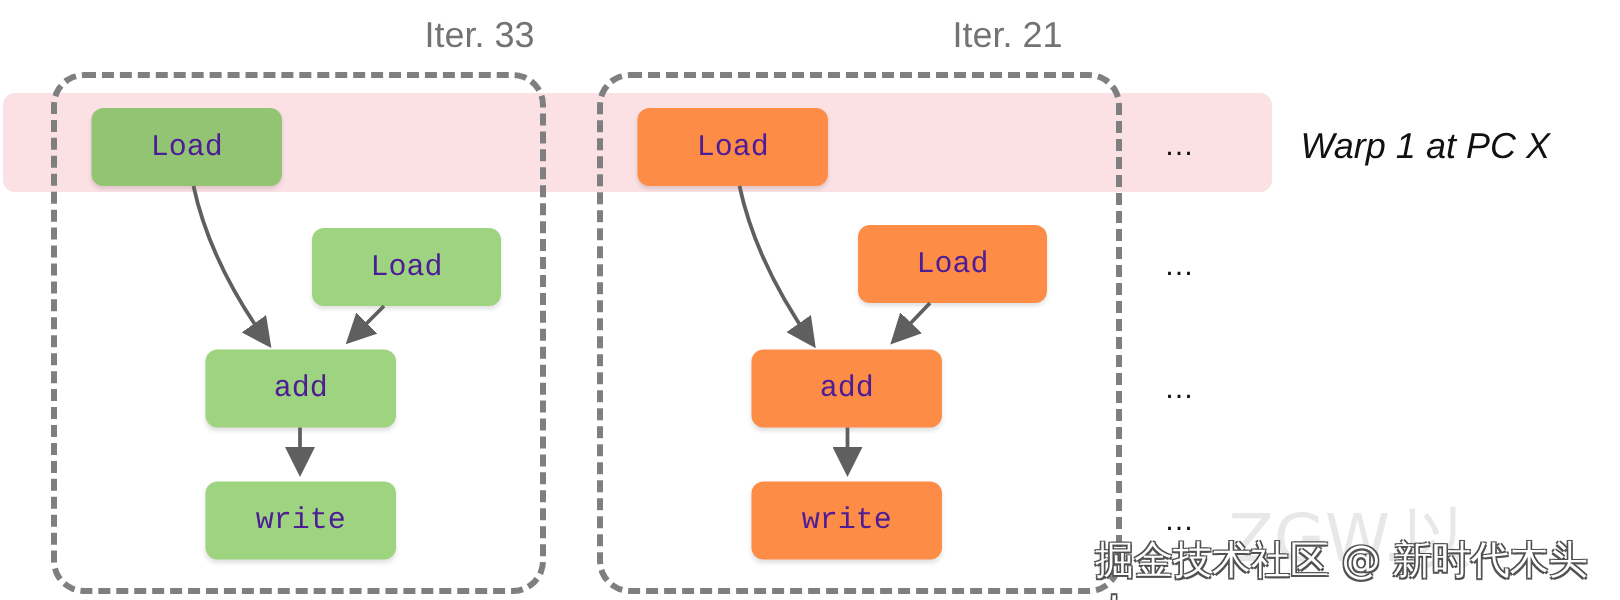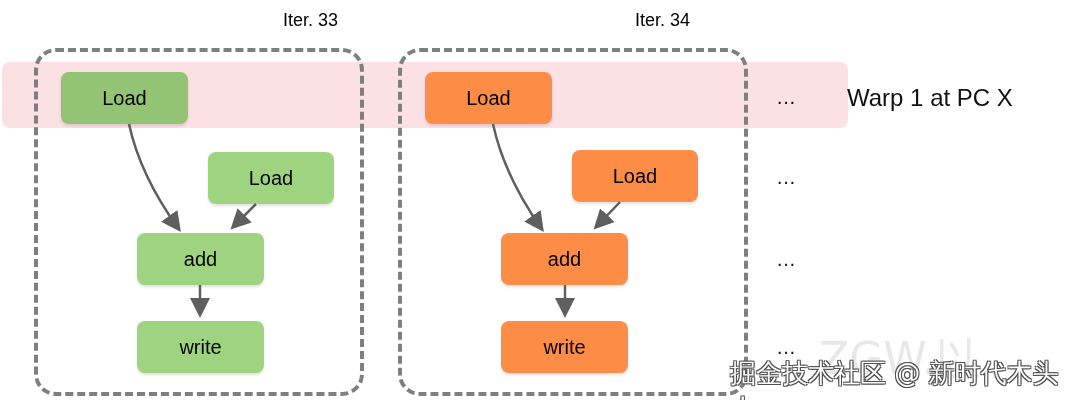--- a/index.html
+++ b/index.html
@@ -1,23 +1,23 @@
 <!DOCTYPE html>
 <html><head>
   <meta charset="utf-8">
   <style>
     html, body { margin: 0; padding: 0; background: #ffffff; }
     body { width: 1080px; height: 400px; position: relative; overflow: hidden;
            font-family: "Liberation Sans", sans-serif; }
     .abs { position: absolute; }
     .warp-band { left: 2px; top: 62px; width: 846px; height: 66px; background: #fbe0e4; border-radius: 8px; }
     .iter-box { border: 4px dashed #7f7f7f; border-radius: 22px; box-sizing: border-box; }
-    .iter-label { font-size: 18px; color: #000000; }
+    .iter-label { font-size: 24px; color: #737373; }
     .node { border-radius: 8px; box-sizing: border-box; display: flex; align-items: center; justify-content: center;
-            font-size: 20px; color: #000000; box-shadow: 0 2px 3px rgba(0,0,0,0.12); }
+            font-size: 20px; color: #4c1d95; box-shadow: 0 2px 3px rgba(0,0,0,0.12); font-family: Liberation Mono, monospace; }
     .green { background: #9ed47f; }
     .green-dark { background: #93c474; }
     .orange { background: #fd8c47; }
     .ellipsis { font-size: 20px; color: #111; letter-spacing: 2px; }
     .warp-label { font-size: 24px; color: #111; }
     .watermark { font-size: 26px; color: #fff; text-shadow: 0 0 1px #333, 1px 1px 0 #555, -1px -1px 0 #555, 1px -1px 0 #555, -1px 1px 0 #555; font-family: "DejaVu Sans", sans-serif; }
     .watermark-bg { font-size: 44px; color: #e8e8e8; font-family: "DejaVu Sans", sans-serif; }
     svg.arrows { position: absolute; left: 0; top: 0; }
   </style>
 </head>
@@ -25,21 +25,21 @@
 
 <div class="abs warp-band"></div>
 
 <div class="abs iter-label" style="left:283px; top:10px;">Iter. 33</div>
 <div class="abs iter-box" style="left:34px; top:48px; width:330px; height:348px;"></div>
 <div class="abs node green-dark" style="left:61px; top:72px; width:127px; height:52px;">Load</div>
 <div class="abs node green" style="left:208px; top:152px; width:126px; height:52px;">Load</div>
 <div class="abs node green" style="left:137px; top:233px; width:127px; height:52px;">add</div>
 <div class="abs node green" style="left:137px; top:321px; width:127px; height:52px;">write</div>
 
-<div class="abs iter-label" style="left:635px; top:10px;">Iter. 34</div>
+<div class="abs iter-label" style="left:635px; top:10px;">Iter. 21</div>
 <div class="abs iter-box" style="left:398px; top:48px; width:350px; height:348px;"></div>
 <div class="abs node orange" style="left:425px; top:72px; width:127px; height:52px;">Load</div>
 <div class="abs node orange" style="left:572px; top:150px; width:126px; height:52px;">Load</div>
 <div class="abs node orange" style="left:501px; top:233px; width:127px; height:52px;">add</div>
 <div class="abs node orange" style="left:501px; top:321px; width:127px; height:52px;">write</div>
 
 <svg class="arrows" width="1080" height="400">
   <defs>
     <marker id="ah" markerWidth="8" markerHeight="8" refX="6" refY="4" orient="auto" markerUnits="strokeWidth">
       <path d="M0,0 L8,4 L0,8 z" fill="#5f5f5f"></path>
@@ -53,16 +53,16 @@
   <path d="M493,124 Q504,175 541,228" stroke="#5f5f5f" stroke-width="2.5" fill="none" marker-end="url(#ah)"></path>
   <path d="M620,202 L597,226" stroke="#5f5f5f" stroke-width="2.5" fill="none" marker-end="url(#ah)"></path>
   <path d="M565,285 L565,313" stroke="#5f5f5f" stroke-width="2.5" fill="none" marker-end="url(#ah)"></path>
 </svg>
 
 <div class="abs ellipsis" style="left:776px; top:86px;">…</div>
 <div class="abs ellipsis" style="left:776px; top:166px;">…</div>
 <div class="abs ellipsis" style="left:776px; top:248px; ">…</div>
 <div class="abs ellipsis" style="left:776px; top:336px;">…</div>
 
-<div class="abs warp-label" style="left:847px; top:84px;">Warp 1 at PC X</div>
+<div class="abs warp-label" style="left:867px; top:84px;font-style:italic;">Warp 1 at PC X</div>
 
 <div class="abs watermark-bg" style="left:819px; top:330px;">ZGW.以</div>
 <div class="abs watermark" style="left:730px; top:356px;">掘金技术社区 @ 新时代木头人</div>
 
 </body></html>

